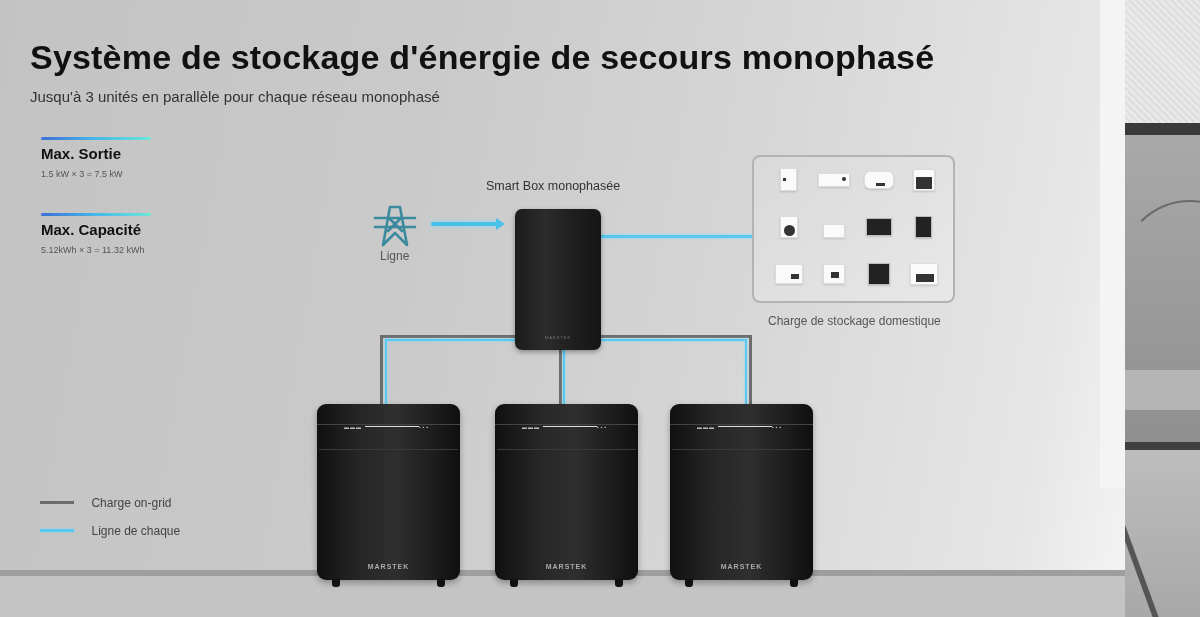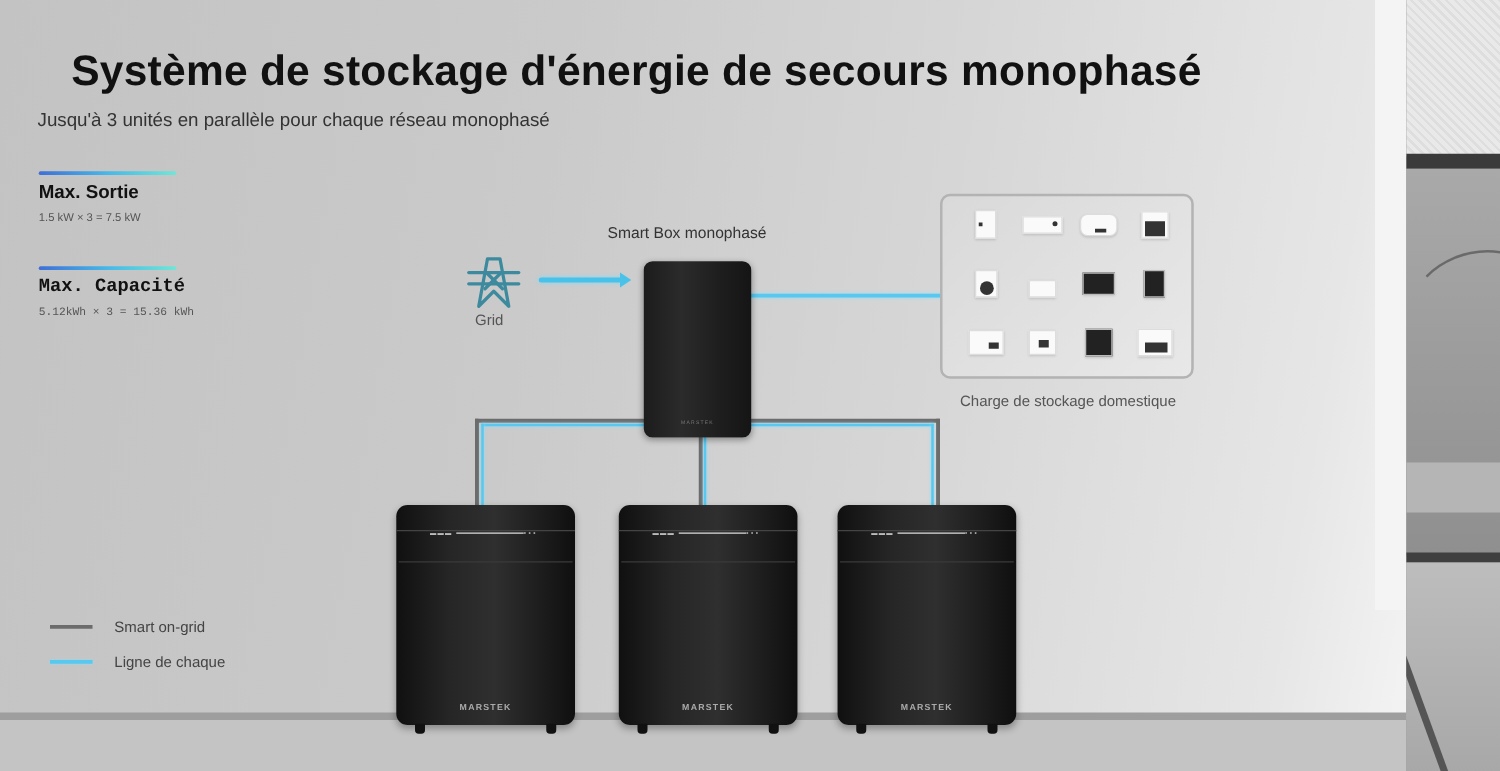--- a/index.html
+++ b/index.html
@@ -18,24 +18,24 @@
   .room .wall-tex { position:absolute; left:0; top:0; width:75px; height:125px; background:repeating-linear-gradient(45deg,#dedede 0 2px,#e9e9e9 2px 5px); }
   .room .frame-top { position:absolute; left:0; top:123px; width:75px; height:12px; background:#3a3a3a; }
   .room .glass { position:absolute; left:0; top:135px; width:75px; height:310px; background:linear-gradient(180deg,#a9a9a9,#8f8f8f); }
   .room .arc { position:absolute; left:-5px; top:200px; width:140px; height:140px; border:2px solid #6a6a6a; border-radius:50%; border-bottom-color:transparent; border-left-color:transparent; }
   .room .sofa { position:absolute; left:0; top:370px; width:75px; height:40px; background:#b5b5b5; }
   .room .frame-bot { position:absolute; left:0; top:442px; width:75px; height:8px; background:#3f3f3f; }
   .room .floorpic { position:absolute; left:0; top:450px; width:75px; height:167px; background:linear-gradient(180deg,#bdbdbd,#a8a8a8); }
   .room .plank { position:absolute; left:5px; top:485px; width:6px; height:140px; background:#555; transform:skewX(20deg); }
   .wall-edge { position:absolute; left:1100px; top:0; width:25px; height:488px; background:#f4f4f4; }
 
-  h1 { position:absolute; left:30px; top:38px; font-size:34px; font-weight:bold; letter-spacing:0.2px; color:#111; white-space:nowrap;margin-left:27px; }
+  h1 { position:absolute; left:30px; top:38px; font-size:34px; font-weight:bold; letter-spacing:0.2px; color:#111; white-space:nowrap; }
   .subtitle { position:absolute; left:30px; top:88px; font-size:15px; color:#333; white-space:nowrap;text-align:right; }
 
-  .spec { position:absolute; left:31px; }
+  .spec { position:absolute; left:41px; }
   .spec .bar { width:110px; height:3px; border-radius:2px; background:linear-gradient(90deg,#3f6fd6,#47b8e8 50%,#6fe6d6); }
   .spec .label { margin-top:5px; font-size:15px; font-weight:bold; color:#111; }
   .spec .value { margin-top:7px; font-size:9px; color:#555; white-space:nowrap; }
 
   .legend { position:absolute; left:40px; }
   .legend .line { display:inline-block; width:34px; height:3px; vertical-align:middle; margin-right:13px; }
   .legend .text { font-size:12px; color:#444; vertical-align:middle; }
 
   .grid-icon { position:absolute; left:373px; top:205px; width:44px; height:42px; }
   .grid-label { position:absolute; left:380px; top:249px; font-size:12px; color:#555; }
@@ -88,59 +88,59 @@
 </div>
 
 <h1>Système de stockage d'énergie de secours monophasé</h1>
 <div class="subtitle">Jusqu'à 3 unités en parallèle pour chaque réseau monophasé</div>
 
 <div class="spec" style="top:137px;">
   <div class="bar"></div>
   <div class="label">Max. Sortie</div>
   <div class="value">1.5 kW × 3 = 7.5 kW</div>
 </div>
-<div class="spec" style="top:213px;font-family:Liberation Mono, monospace;">
+<div class="spec" style="top:213px;">
   <div class="bar"></div>
   <div class="label">Max. Capacité</div>
-  <div class="value">5.12kWh × 3 = 15.36 kWh</div>
+  <div class="value">5.12kWh × 3 = 11.32 kWh</div>
 </div>
 
 <div class="legend" style="top:493px;">
   <span class="line" style="background:#6c6c6c;"></span>
-  <span class="text">Smart on-grid</span>
+  <span class="text">Charge on-grid</span>
 </div>
 <div class="legend" style="top:521px;">
   <span class="line" style="background:#58c8ef; box-shadow:0 0 2px #8adcf8;"></span>
   <span class="text">Ligne de chaque</span>
 </div>
 
 <svg class="grid-icon" viewBox="0 0 44 42">
   <g fill="none" stroke="#3d8a9e" stroke-width="2.6" stroke-linecap="round" stroke-linejoin="round">
     <line x1="2" y1="13" x2="42" y2="13"></line>
     <line x1="2" y1="22" x2="42" y2="22"></line>
     <path d="M17 2 L27 2 L34 40 L22 28 L10 40 Z"></path>
     <line x1="16" y1="13" x2="29" y2="26"></line>
     <line x1="28" y1="13" x2="15" y2="26"></line>
   </g>
 </svg>
-<div class="grid-label">Grid</div>
+<div class="grid-label">Ligne</div>
 <div class="grid-arrow"></div>
 
 <div class="wire" style="left:380px; top:335px; width:372px; height:3px;"></div>
 <div class="wire" style="left:380px; top:335px; width:3px; height:70px;"></div>
 <div class="wire" style="left:749px; top:335px; width:3px; height:70px;"></div>
 <div class="wire" style="left:559px; top:345px; width:3px; height:60px;"></div>
 
 <div class="wire blue" style="left:385px; top:339px; width:362px; height:2px;"></div>
 <div class="wire blue" style="left:385px; top:339px; width:2px; height:66px;"></div>
 <div class="wire blue" style="left:745px; top:339px; width:2px; height:66px;"></div>
 <div class="wire blue" style="left:563px; top:345px; width:2px; height:60px;"></div>
 <div class="wire blue" style="left:600px; top:235px; width:153px; height:3px;"></div>
 
-<div class="sb-label">Smart Box monophasé</div>
+<div class="sb-label">Smart Box monophasée</div>
 <div class="smartbox">
   <div class="brand">MARSTEK</div>
 </div>
 
 <div class="loads-box">
   <div class="loads-grid">
     <div class="app">
         <i style="width:17px;height:23px;">
           <b style="left:2px;top:9px;width:3px;height:3px;"></b>
         </i>

